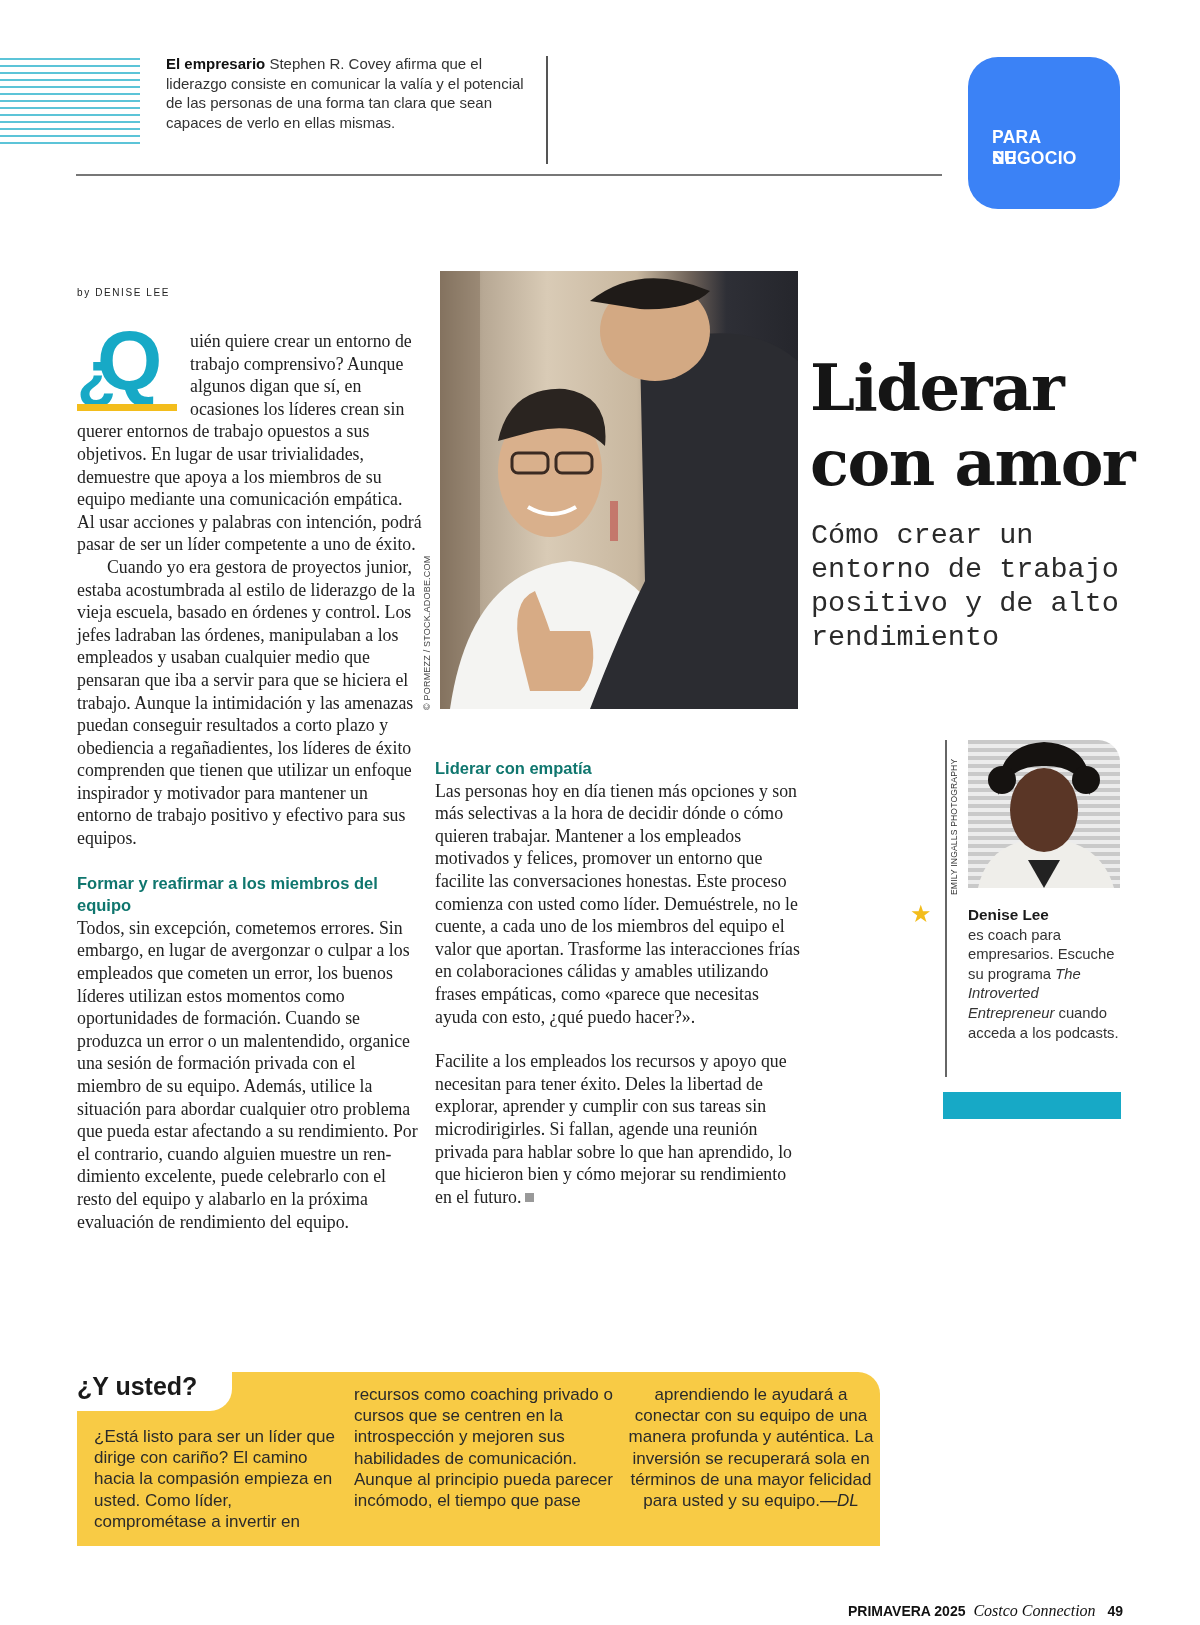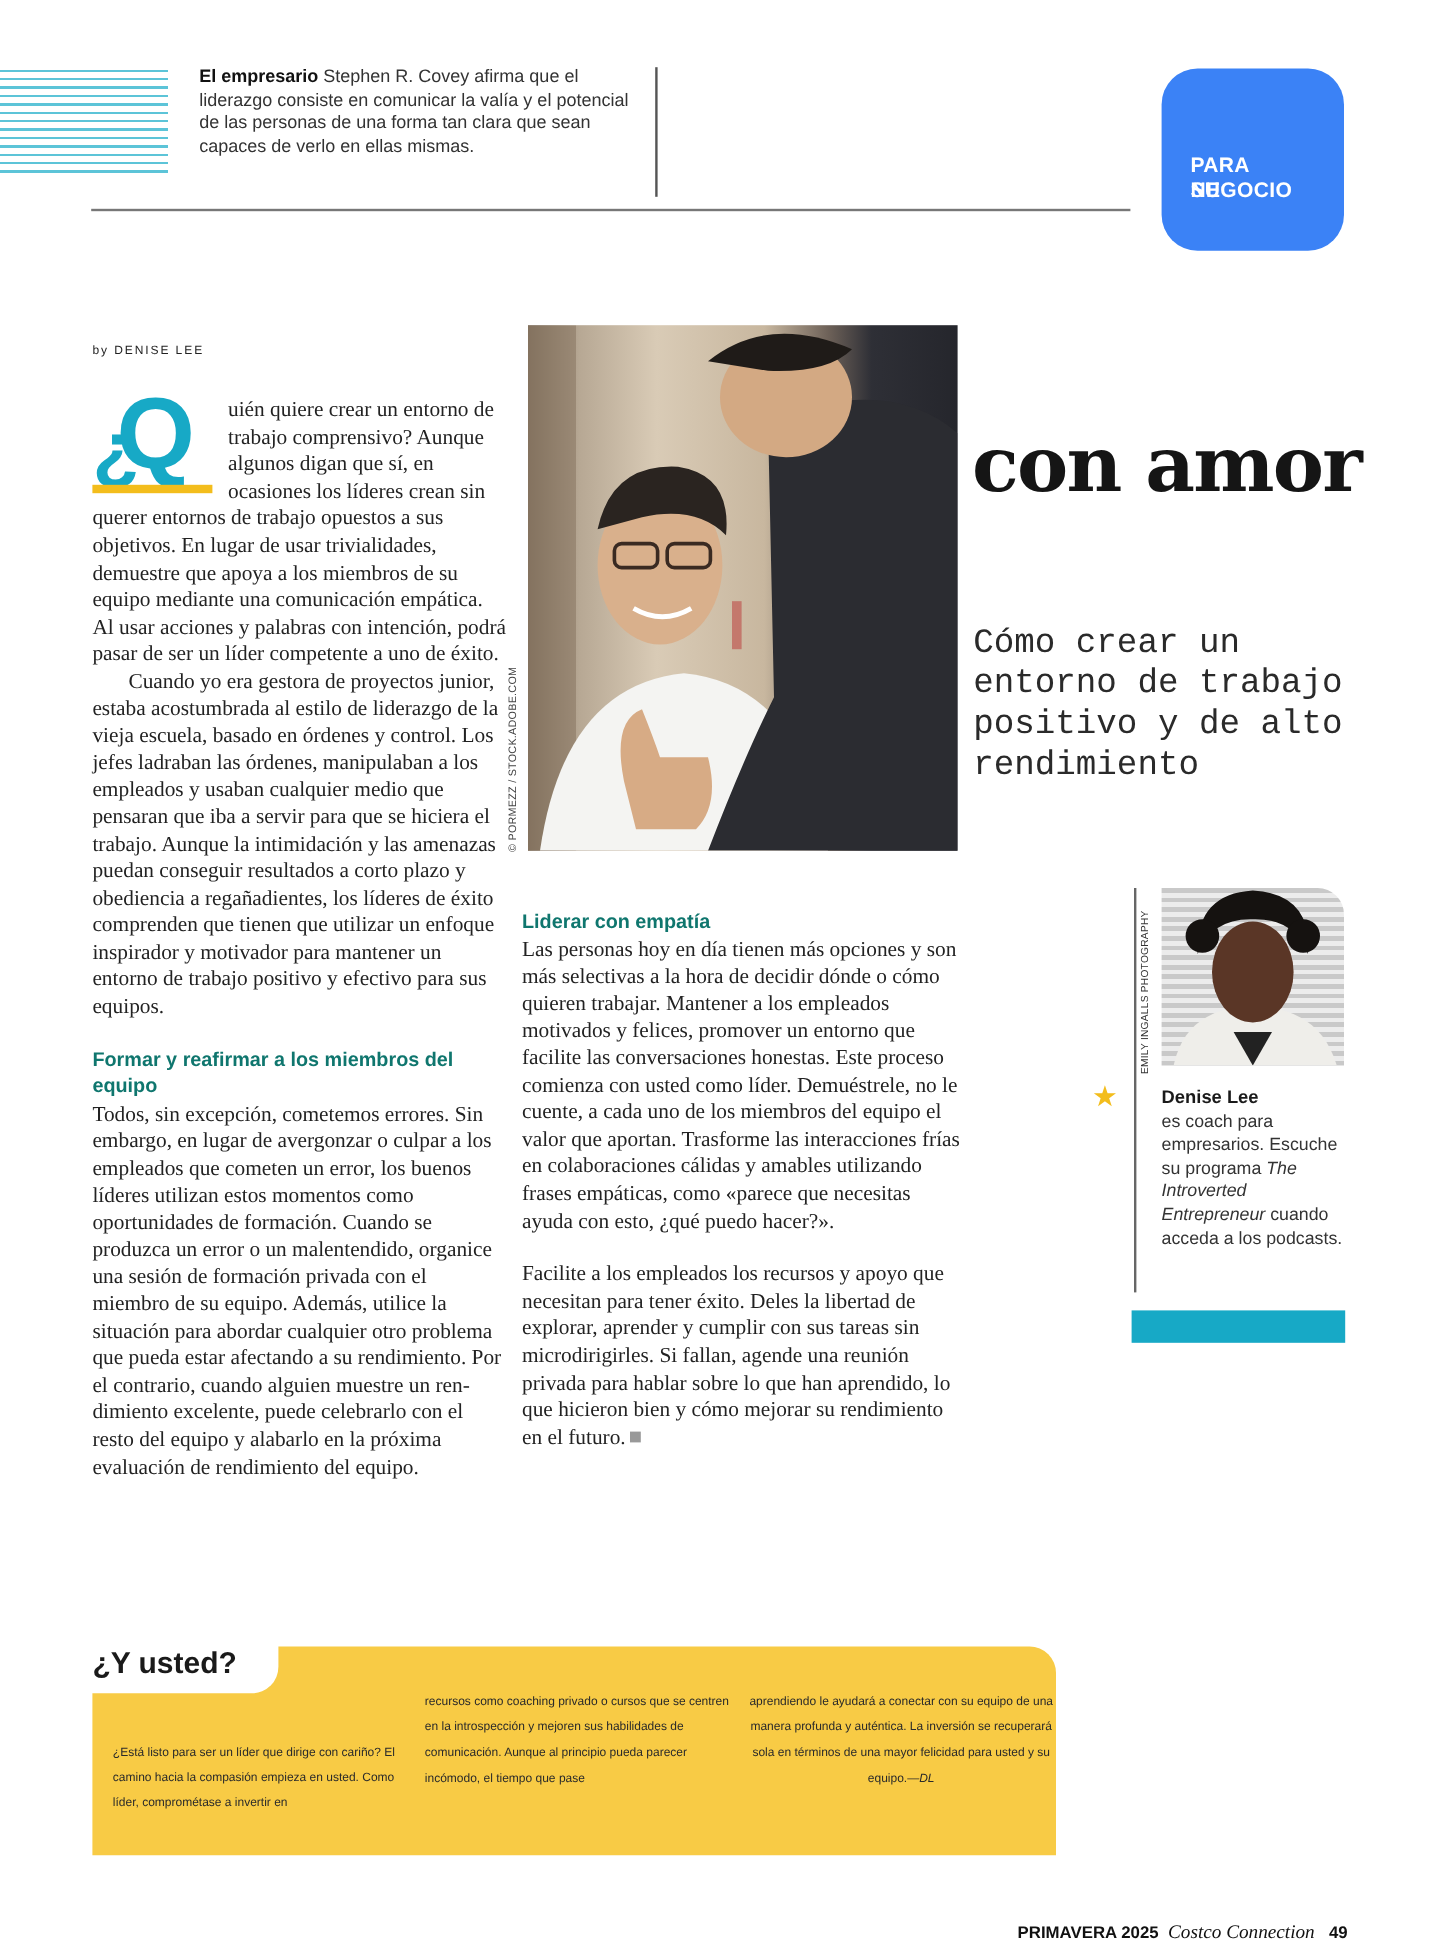--- a/index.html
+++ b/index.html
@@ -66,21 +66,21 @@
   .star { left: 910px; top: 902px; font-size: 24px; color: #f3bd1c; line-height: 24px; }
   .author-bio { left: 968px; top: 905px; width: 152px; font-family: "Liberation Sans", sans-serif; font-size: 14.8px; line-height: 19.6px; color: #333; }
   .author-bio b { color: #1a1a1a; font-weight: bold; font-size: 15.3px; }
   .author-bio i { font-style: italic; }
   .author-bar { left: 943px; top: 1092px; width: 178px; height: 27px; background: #17a9c6; }
 
   
   .yusted-box { left: 77px; top: 1372px; width: 803px; height: 174px; background: #f8cb45; border-top-right-radius: 22px; }
   .yusted-tab { left: 60px; top: 1363px; width: 172px; height: 48px; background: #fff; border-bottom-right-radius: 22px; }
   .yusted-title { left: 77px; top: 1372px; font-family: "Liberation Sans", sans-serif; font-weight: bold; font-size: 25px; color: #1a1a1a; }
-  .yusted-col { font-family: "Liberation Sans", sans-serif; font-size: 10px; line-height: 21.2px; color: #2a2a2a; margin-top: 24px; }
+  .yusted-col { font-family: "Liberation Sans", sans-serif; font-size: 17px; line-height: 21.2px; color: #2a2a2a; }
   .ycol1 { left: 94px; top: 1426px; width: 255px; }
   .ycol2 { left: 354px; top: 1384px; width: 262px; }
   .ycol3 { left: 622px; top: 1384px; width: 258px; text-align: center; }
   .yusted-col i { font-style: italic; }
 
   
   .footer { left: 848px; top: 1602px; font-family: "Liberation Sans", sans-serif; font-size: 14px; color: #111; white-space: nowrap; }
   .footer .season { font-weight: bold; }
   .footer .mag { font-family: "Liberation Serif", serif; font-style: italic; font-size: 16px; margin-left: 4px; text-align: right; }
   .footer .page { font-weight: bold; margin-left: 8px; }
@@ -131,20 +131,21 @@
     <path d="M150 30 Q200 -10 270 20 Q250 40 200 38 Z" fill="#1f1b18"></path>
 
     <path d="M80 380 Q70 330 95 320 Q105 345 110 360 L150 360 Q160 400 140 420 L90 420 Z" fill="#d7ab85"></path>
   </svg>
 </div>
 <div class="abs photo-credit">
     <span>© PORMEZZ / STOCK.ADOBE.COM</span>
   </div>
 
 <div class="abs title">
+  <div>Liderar</div>
   <div>con amor</div>
 </div>
 <div class="abs deck">Cómo crear un entorno de trabajo positivo y de alto rendimiento</div>
 
 <div class="abs col col2">
   <div class="subhead">Liderar con empatía</div>
   <p>Las personas hoy en día tienen más opciones y son más selectivas a la hora de decidir dónde o cómo quieren trabajar. Mantener a los empleados motivados y felices, promover un entorno que facilite las conversaciones honestas. Este proceso comienza con usted como líder. Demuéstrele, no le cuente, a cada uno de los miembros del equipo el valor que aportan. Trasforme las interacciones frías en colabo­raciones cálidas y amables utilizando frases empáticas, como «parece que necesitas ayuda con esto, ¿qué puedo hacer?».</p>
   <div class="gap"></div>
   <p><span>Facilite a los empleados los recursos y apoyo que necesitan para tener éxito. Deles la libertad de explorar, aprender y cumplir con sus tareas sin microdirigirles. Si fallan, agende una reunión privada para hablar sobre lo que han aprendido, lo que hicieron bien y cómo mejorar su rendimiento en el futuro.</span><span class="end-square"></span></p>
 </div>

